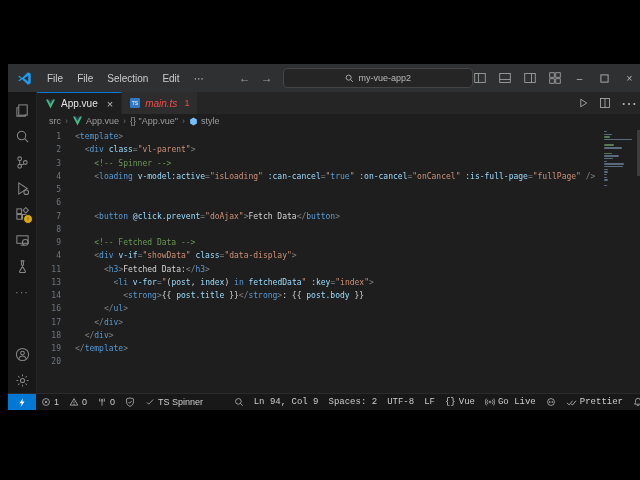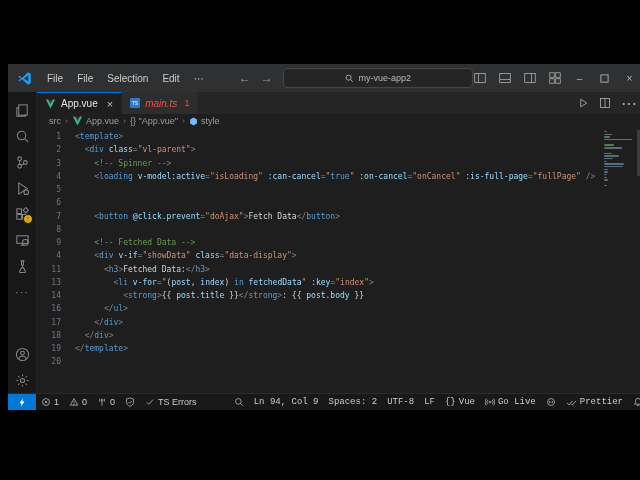--- a/index.html
+++ b/index.html
@@ -369,21 +369,21 @@
               <path d="M5.5 8l2 2 3-3.5"></path>
             </svg>
           </span>
         </div>
         <div class="sb-item">
           <span class="ic">
             <svg width="10" height="10" viewBox="0 0 16 16" fill="none" stroke="currentColor" stroke-width="1.1">
               <path d="M3 8.5l3 3 7-7.5"></path>
             </svg>
           </span>
-          <span>TS Errors</span>
+          <span>TS Spinner</span>
         </div>
       </div>
     <div class="sb-right" id="sb-right">
         <div class="sb-item">
           <span class="ic">
             <svg width="10" height="10" viewBox="0 0 16 16" fill="none" stroke="currentColor" stroke-width="1.1">
               <circle cx="7" cy="7" r="4.5"></circle>
               <line x1="10.5" y1="10.5" x2="14" y2="14"></line>
             </svg>
           </span>

